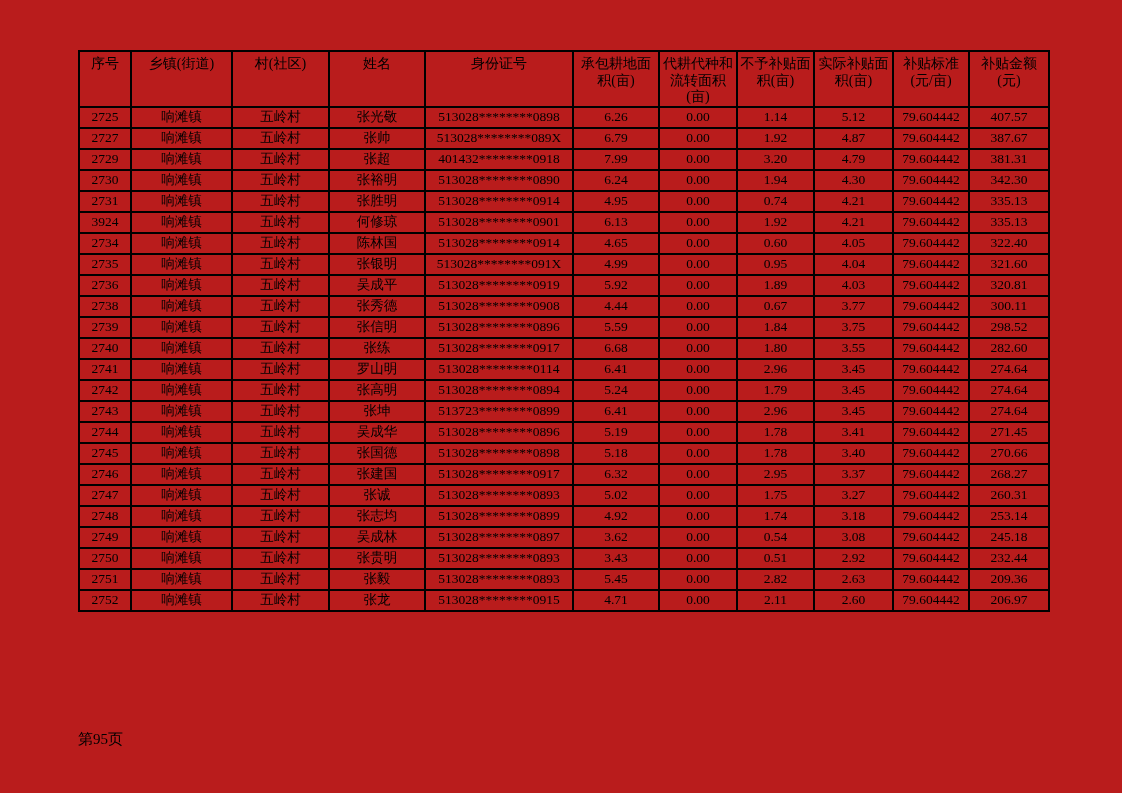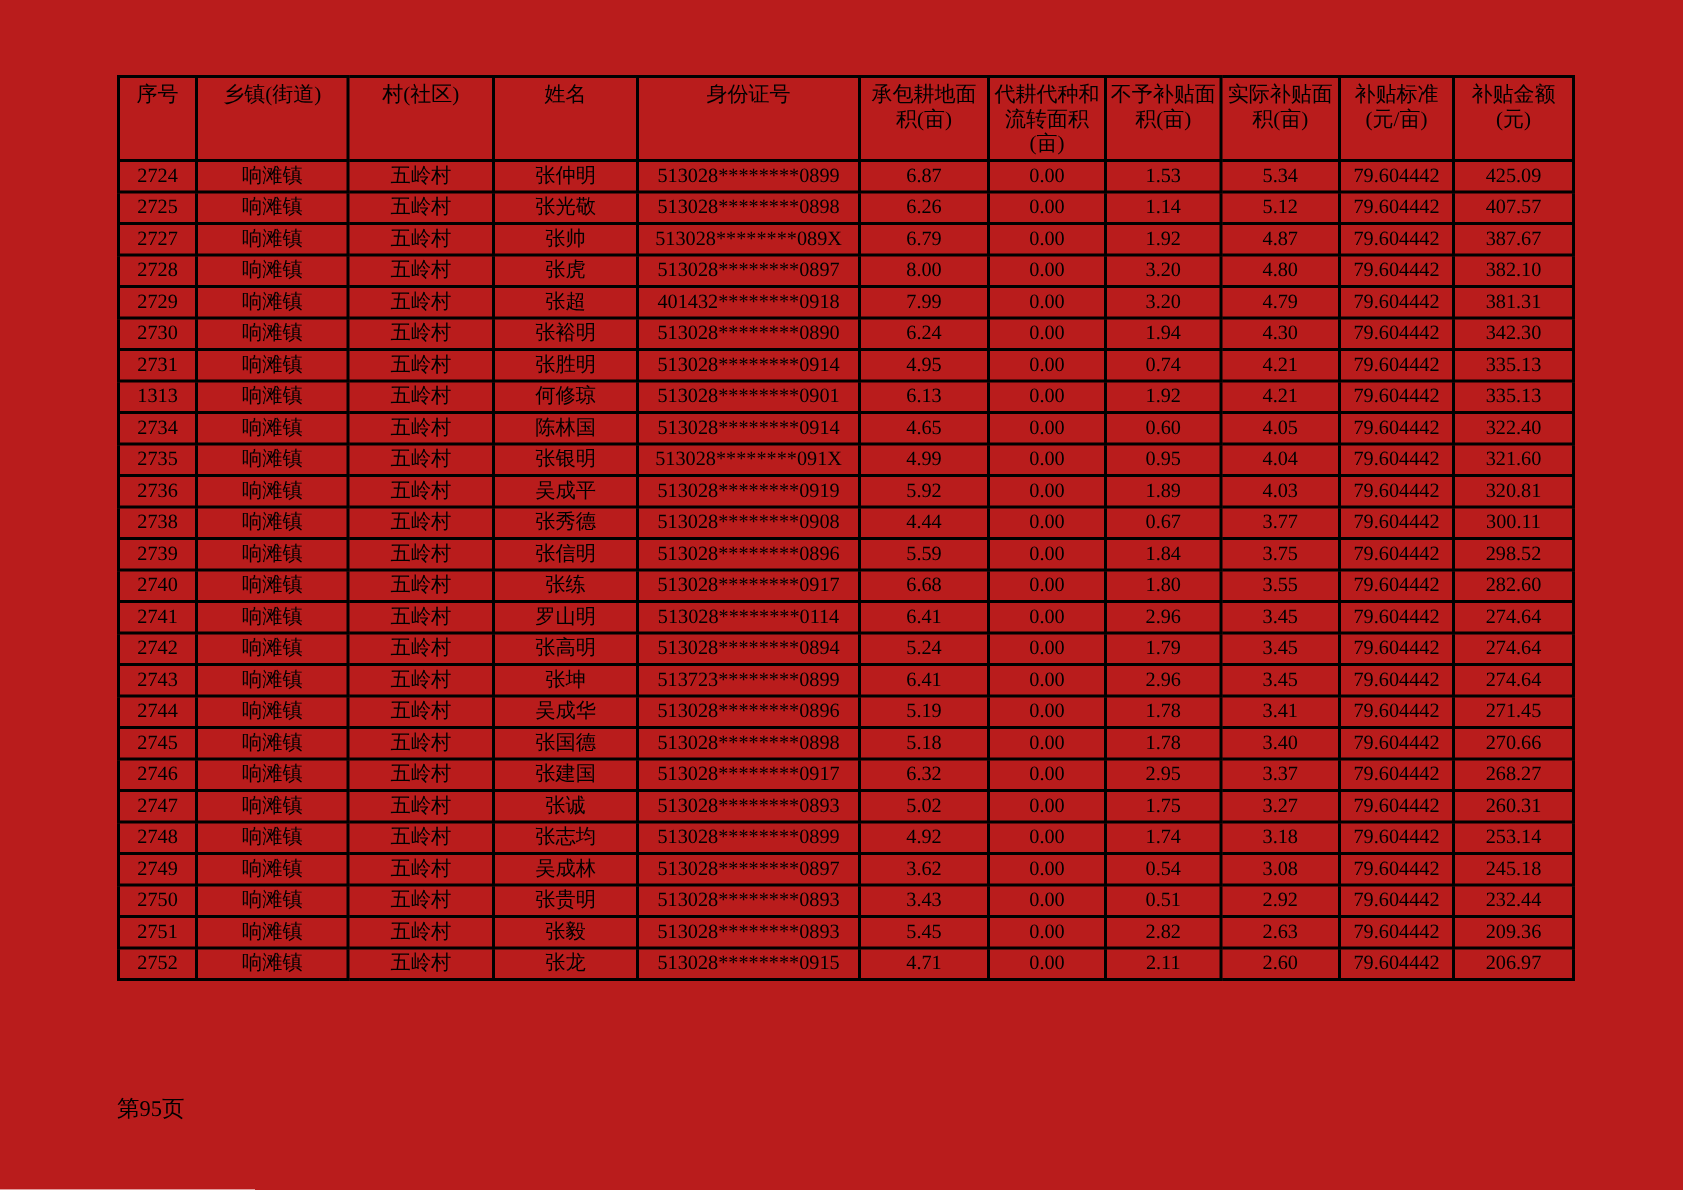--- a/index.html
+++ b/index.html
@@ -95,33 +95,20 @@
         <th>实际补贴面
 积(亩)</th>
         <th>补贴标准
 (元/亩)</th>
         <th>补贴金额
 (元)</th>
       </tr>
     </thead>
     <tbody>
         <tr>
-          <td>2724</td>
-          <td>响滩镇</td>
-          <td>五岭村</td>
-          <td>张仲明</td>
-          <td>513028********0899</td>
-          <td>6.87</td>
-          <td>0.00</td>
-          <td>1.53</td>
-          <td>5.34</td>
-          <td>79.604442</td>
-          <td>425.09</td>
-        </tr>
-        <tr>
           <td>2725</td>
           <td>响滩镇</td>
           <td>五岭村</td>
           <td>张光敬</td>
           <td>513028********0898</td>
           <td>6.26</td>
           <td>0.00</td>
           <td>1.14</td>
           <td>5.12</td>
           <td>79.604442</td>
@@ -134,33 +121,20 @@
           <td>张帅</td>
           <td>513028********089X</td>
           <td>6.79</td>
           <td>0.00</td>
           <td>1.92</td>
           <td>4.87</td>
           <td>79.604442</td>
           <td>387.67</td>
         </tr>
         <tr>
-          <td>2728</td>
-          <td>响滩镇</td>
-          <td>五岭村</td>
-          <td>张虎</td>
-          <td>513028********0897</td>
-          <td>8.00</td>
-          <td>0.00</td>
-          <td>3.20</td>
-          <td>4.80</td>
-          <td>79.604442</td>
-          <td>382.10</td>
-        </tr>
-        <tr>
           <td>2729</td>
           <td>响滩镇</td>
           <td>五岭村</td>
           <td>张超</td>
           <td>401432********0918</td>
           <td>7.99</td>
           <td>0.00</td>
           <td>3.20</td>
           <td>4.79</td>
           <td>79.604442</td>
@@ -186,21 +160,21 @@
           <td>张胜明</td>
           <td>513028********0914</td>
           <td>4.95</td>
           <td>0.00</td>
           <td>0.74</td>
           <td>4.21</td>
           <td>79.604442</td>
           <td>335.13</td>
         </tr>
         <tr>
-          <td>1313</td>
+          <td>3924</td>
           <td>响滩镇</td>
           <td>五岭村</td>
           <td>何修琼</td>
           <td>513028********0901</td>
           <td>6.13</td>
           <td>0.00</td>
           <td>1.92</td>
           <td>4.21</td>
           <td>79.604442</td>
           <td>335.13</td>

